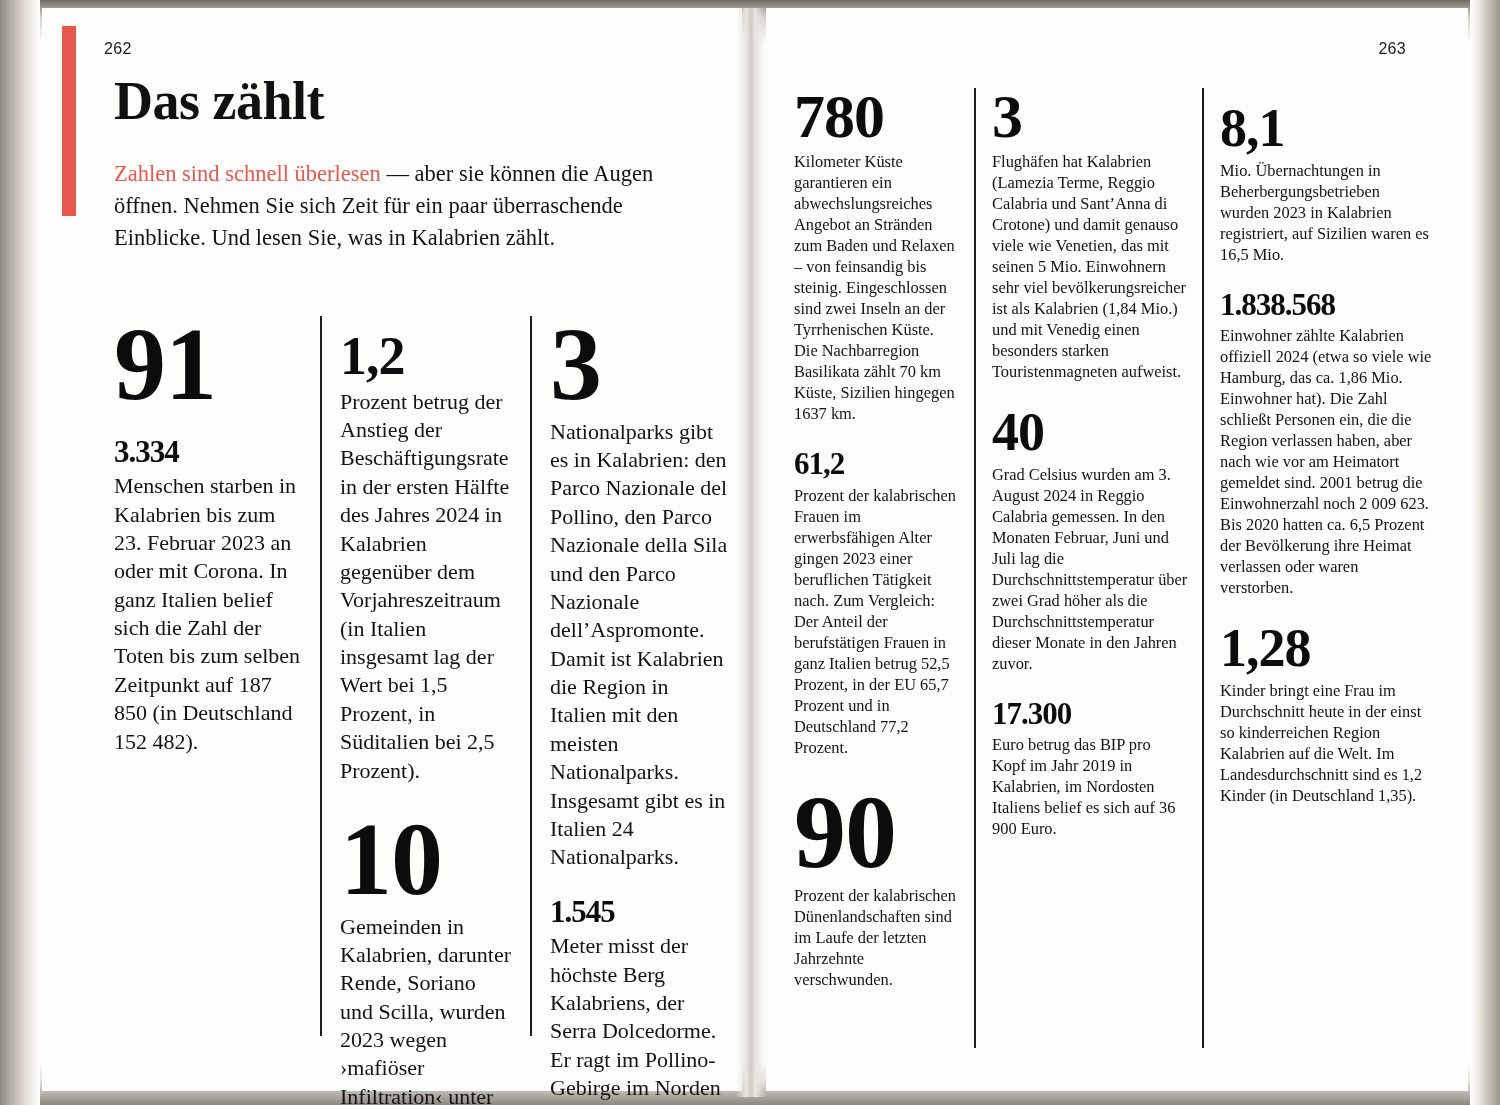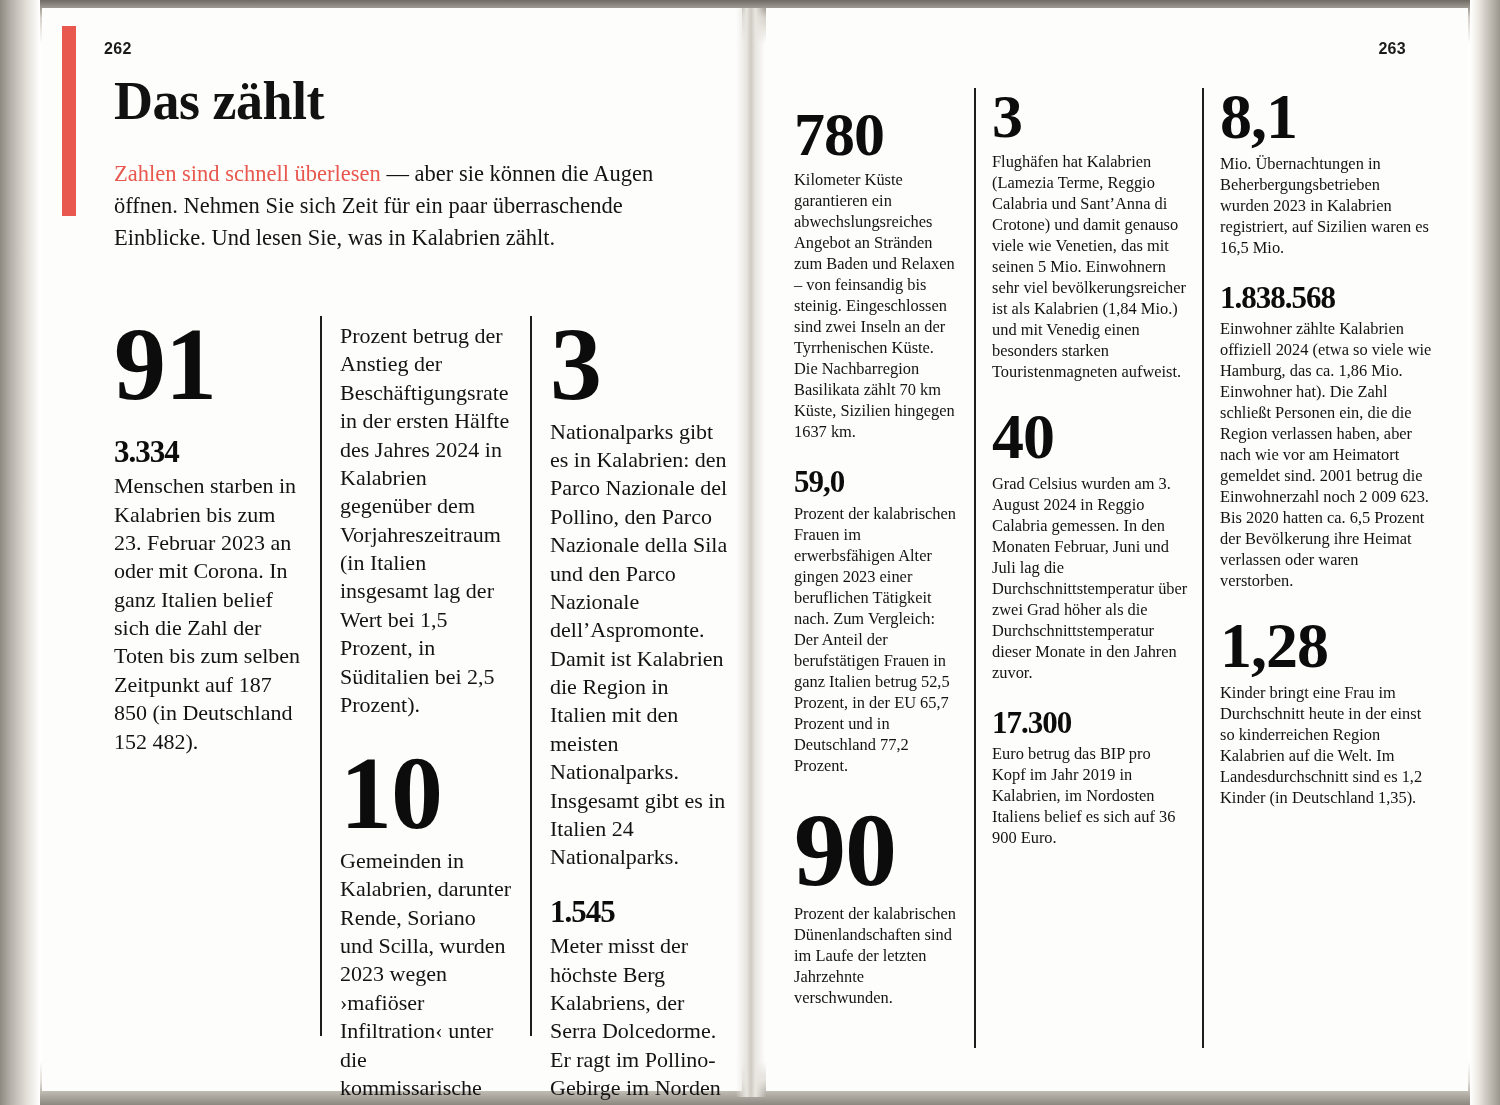--- a/index.html
+++ b/index.html
@@ -58,21 +58,21 @@
     position: absolute;
     left: 20px; top: 18px;
     width: 14px; height: 190px;
     background: #e8584e;
   }
 
   .folio {
     position: absolute;
     top: 32px;
     font-family: "Liberation Sans", sans-serif;
-    font-weight: bold;
+    font-weight: normal;
     font-size: 16px;
     color: #1a1a1a;
     letter-spacing: 0.3px;
   }
   .folio-left  { left: 62px; }
   .folio-right { right: 62px; }
 
   h1.title {
     position: absolute;
     left: 72px; top: 62px;
@@ -126,40 +126,40 @@
   .stat:last-child { margin-bottom: 0; }
 
   .big {
     font-family: "Liberation Serif", serif;
     font-weight: bold;
     color: #0c0c0c;
     line-height: 0.92;
     letter-spacing: -1px;
   }
   .big-xl { font-size: 104px; }
-  .big-l  { font-size: 64px; }
+  .big-l  { font-size: 54px; margin-top: 16px; }
   .big-m  { font-size: 62px; }
   .big-s  { font-size: 31px; }
 
   .desc {
     font-size: 22px;
     line-height: 1.29;
     color: #131313;
     margin-top: 6px;
     text-align: left;
     hyphens: manual;
   }
   .desc-sm {
     font-size: 16.4px;
     line-height: 1.28;
   }
 
   
   .rcol-inner { padding: 0 14px 0 16px; }
-  .rcol1 { width: 188px; margin-top: 18px; }
+  .rcol1 { width: 188px; }
   .rcol2 { width: 228px; }
   .rcol3 { width: 244px; }
 
   .lcol1 { width: 214px; }
   .lcol2 { width: 210px; }
   .lcol3 { width: 216px; }
 </style>
 </head>
 <body>
 
@@ -189,20 +189,21 @@
           <div class="stat">
             <div class="big big-s">3.334</div>
             <div class="desc">Menschen starben in Kalabrien bis zum 23. Februar 2023 an oder mit Corona. In ganz Italien belief sich die Zahl der Toten bis zum selben Zeitpunkt auf 187 850 (in Deutschland 152 482).</div>
           </div>
         </div>
       </div>
 
       <div class="col lcol2">
         <div class="col-inner">
           <div class="stat">
+            <div class="big big-l">1,2</div>
             <div class="desc">Prozent betrug der Anstieg der Beschäftigungsrate in der ersten Hälfte des Jahres 2024 in Kalabrien gegenüber dem Vorjahreszeitraum (in Italien insgesamt lag der Wert bei 1,5 Prozent, in Süditalien bei 2,5 Prozent).</div>
           </div>
           <div class="stat">
             <div class="big big-xl">10</div>
             <div class="desc">Gemeinden in Kalabrien, darunter Rende, Soriano und Scilla, wurden 2023 wegen ›mafiöser Infiltration‹ unter die kommissarische Verwaltung des Staates gestellt.</div>
           </div>
         </div>
       </div>
 
       <div class="col lcol3">
@@ -226,21 +227,21 @@
 
     <div class="cols cols-right">
 
       <div class="col rcol1">
         <div class="col-inner rcol-inner">
           <div class="stat">
             <div class="big big-m">780</div>
             <div class="desc desc-sm">Kilometer Küste garantieren ein abwechslungsreiches Angebot an Stränden zum Baden und Relaxen – von feinsandig bis steinig. Eingeschlossen sind zwei Inseln an der Tyrrhenischen Küste. Die Nachbarregion Basilikata zählt 70 km Küste, Sizilien hingegen 1637 km.</div>
           </div>
           <div class="stat">
-            <div class="big big-s">59,0</div>
+            <div class="big big-s">61,2</div>
             <div class="desc desc-sm">Prozent der kalabrischen Frauen im erwerbsfähigen Alter gingen 2023 einer beruflichen Tätigkeit nach. Zum Vergleich: Der Anteil der berufstätigen Frauen in ganz Italien betrug 52,5 Prozent, in der EU 65,7 Prozent und in Deutschland 77,2 Prozent.</div>
           </div>
           <div class="stat">
             <div class="big big-xl">90</div>
             <div class="desc desc-sm">Prozent der kalabrischen Dünenlandschaften sind im Laufe der letzten Jahrzehnte verschwunden.</div>
           </div>
         </div>
       </div>
 
       <div class="col rcol2">

